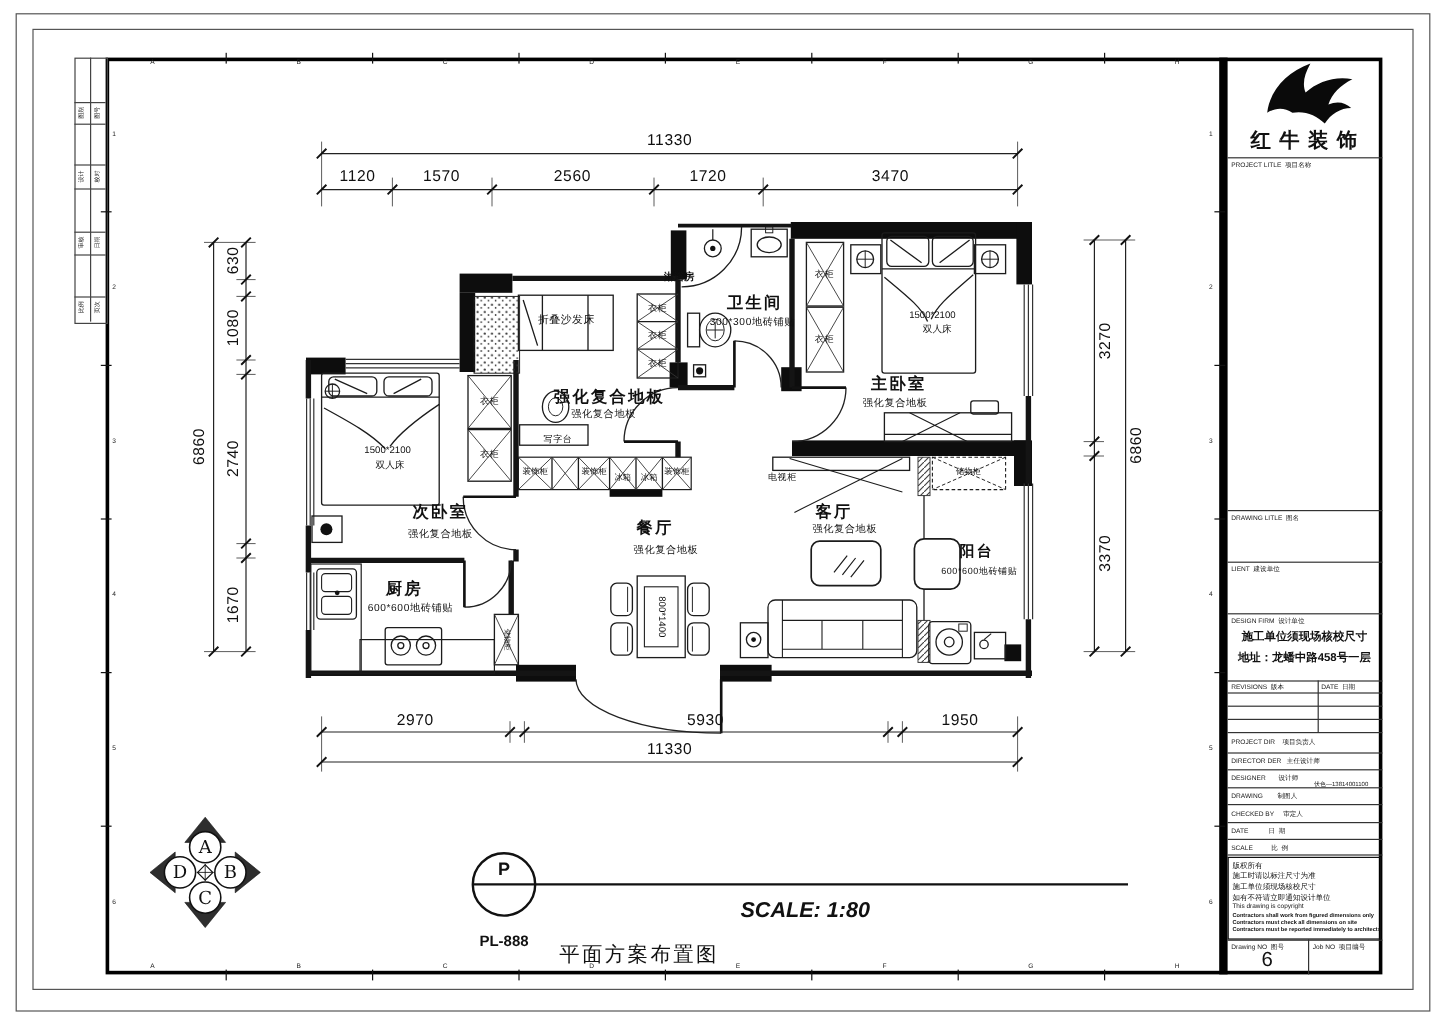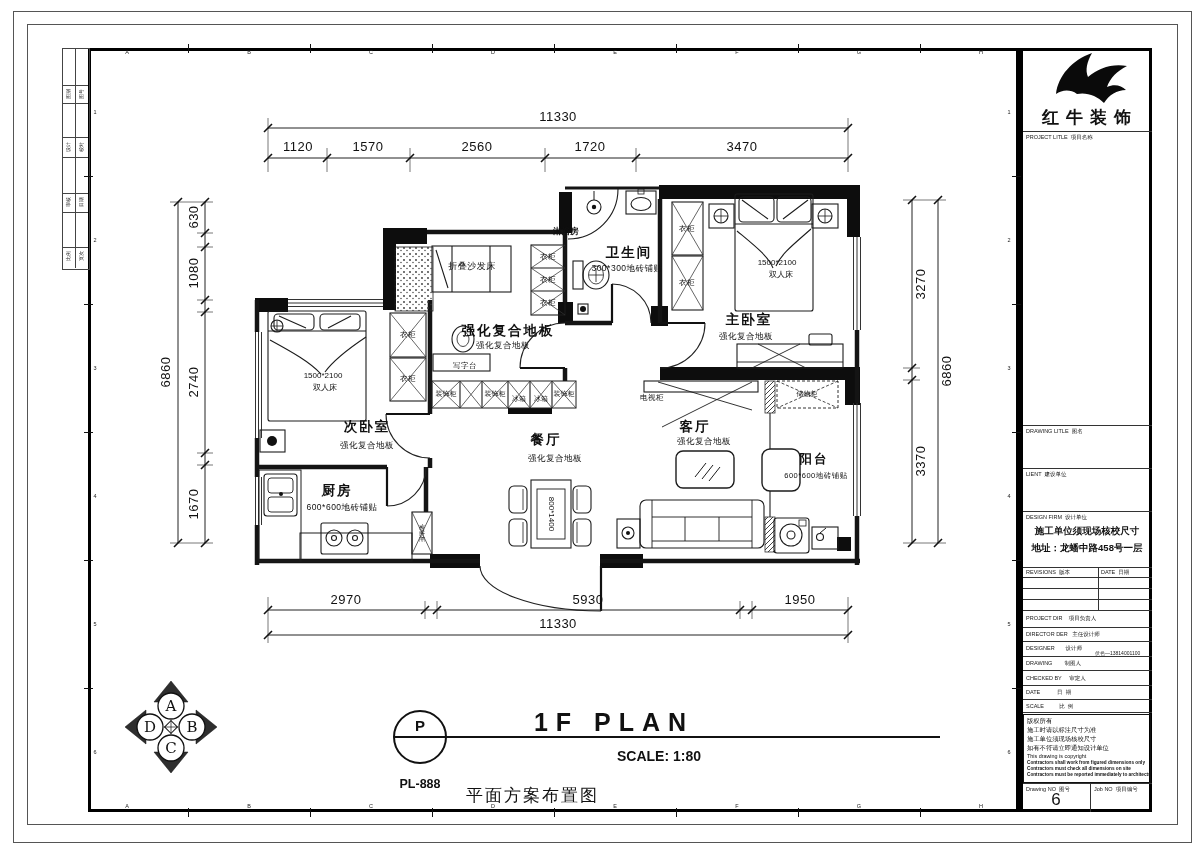--- a/index.html
+++ b/index.html
@@ -38,21 +38,21 @@
   .cp{position:absolute;left:1027px;white-space:nowrap;color:#111}
   .cp-cn{font-size:6.3px}
   .cp-en{font-size:5.4px}
   .cp-en-b{font-size:4.7px;font-weight:700}
   .bigno{position:absolute;font-size:17px;transform:translate(-50%,-50%);font-family:"Liberation Sans",sans-serif}
   
   .tag-top{position:absolute;font-size:15px;font-weight:700;transform:translate(-50%,-50%)}
   .tag-bot{position:absolute;font-size:12.5px;font-weight:700;transform:translate(-50%,-50%)}
   .plan-title{position:absolute;font-size:25px;font-weight:800;letter-spacing:8px;transform:translate(-50%,-50%);white-space:nowrap}
   .cn-title{position:absolute;font-size:17px;letter-spacing:2px;white-space:nowrap}
-  .scale{position:absolute;font-size:14px;font-weight:700;white-space:nowrap}
+  .scale{position:absolute;font-size:18px;font-style:italic;font-weight:700;white-space:nowrap}
   .compass-letter{position:absolute;font-size:15px;font-family:"DejaVu Serif",serif;transform:translate(-50%,-50%)}
 </style>
 </head>
 <body>
 
 <div id="sheet">
 
   <div class="frame" style="left:13px;top:11px;width:1177px;height:830px"></div>
   <div class="frame" style="left:27px;top:24px;width:1149px;height:799px"></div>
 
@@ -316,21 +316,20 @@
   <div class="lbl bedlbl" style="left:325px;top:388px">双人床</div>
   <div class="lbl bedlbl rot90" style="left:551px;top:514px">800*1400</div>
 
   <div class="compass-letter" style="left:171px;top:706px">A</div>
   <div class="compass-letter" style="left:192px;top:727px">B</div>
   <div class="compass-letter" style="left:171px;top:748px">C</div>
   <div class="compass-letter" style="left:150px;top:727px">D</div>
 
   <div class="tag-top" style="left:420px;top:725px">P</div>
   <div class="tag-bot" style="left:420px;top:784px">PL-888</div>
-  <div class="plan-title" style="left:614px;top:722px">1F PLAN</div>
   <div class="cn-title" style="left:466px;top:784px">平面方案布置图</div>
   <div class="scale" style="left:617px;top:748px">SCALE: 1:80</div>
 
   <div class="tbr" style="top:131px"></div>
   <div class="tbr" style="top:425px"></div>
   <div class="tbr" style="top:468px"></div>
   <div class="tbr" style="top:511px"></div>
   <div class="tbr" style="top:567px"></div>
   <div class="tbr" style="top:577px"></div>
   <div class="tbr" style="top:588px"></div>

